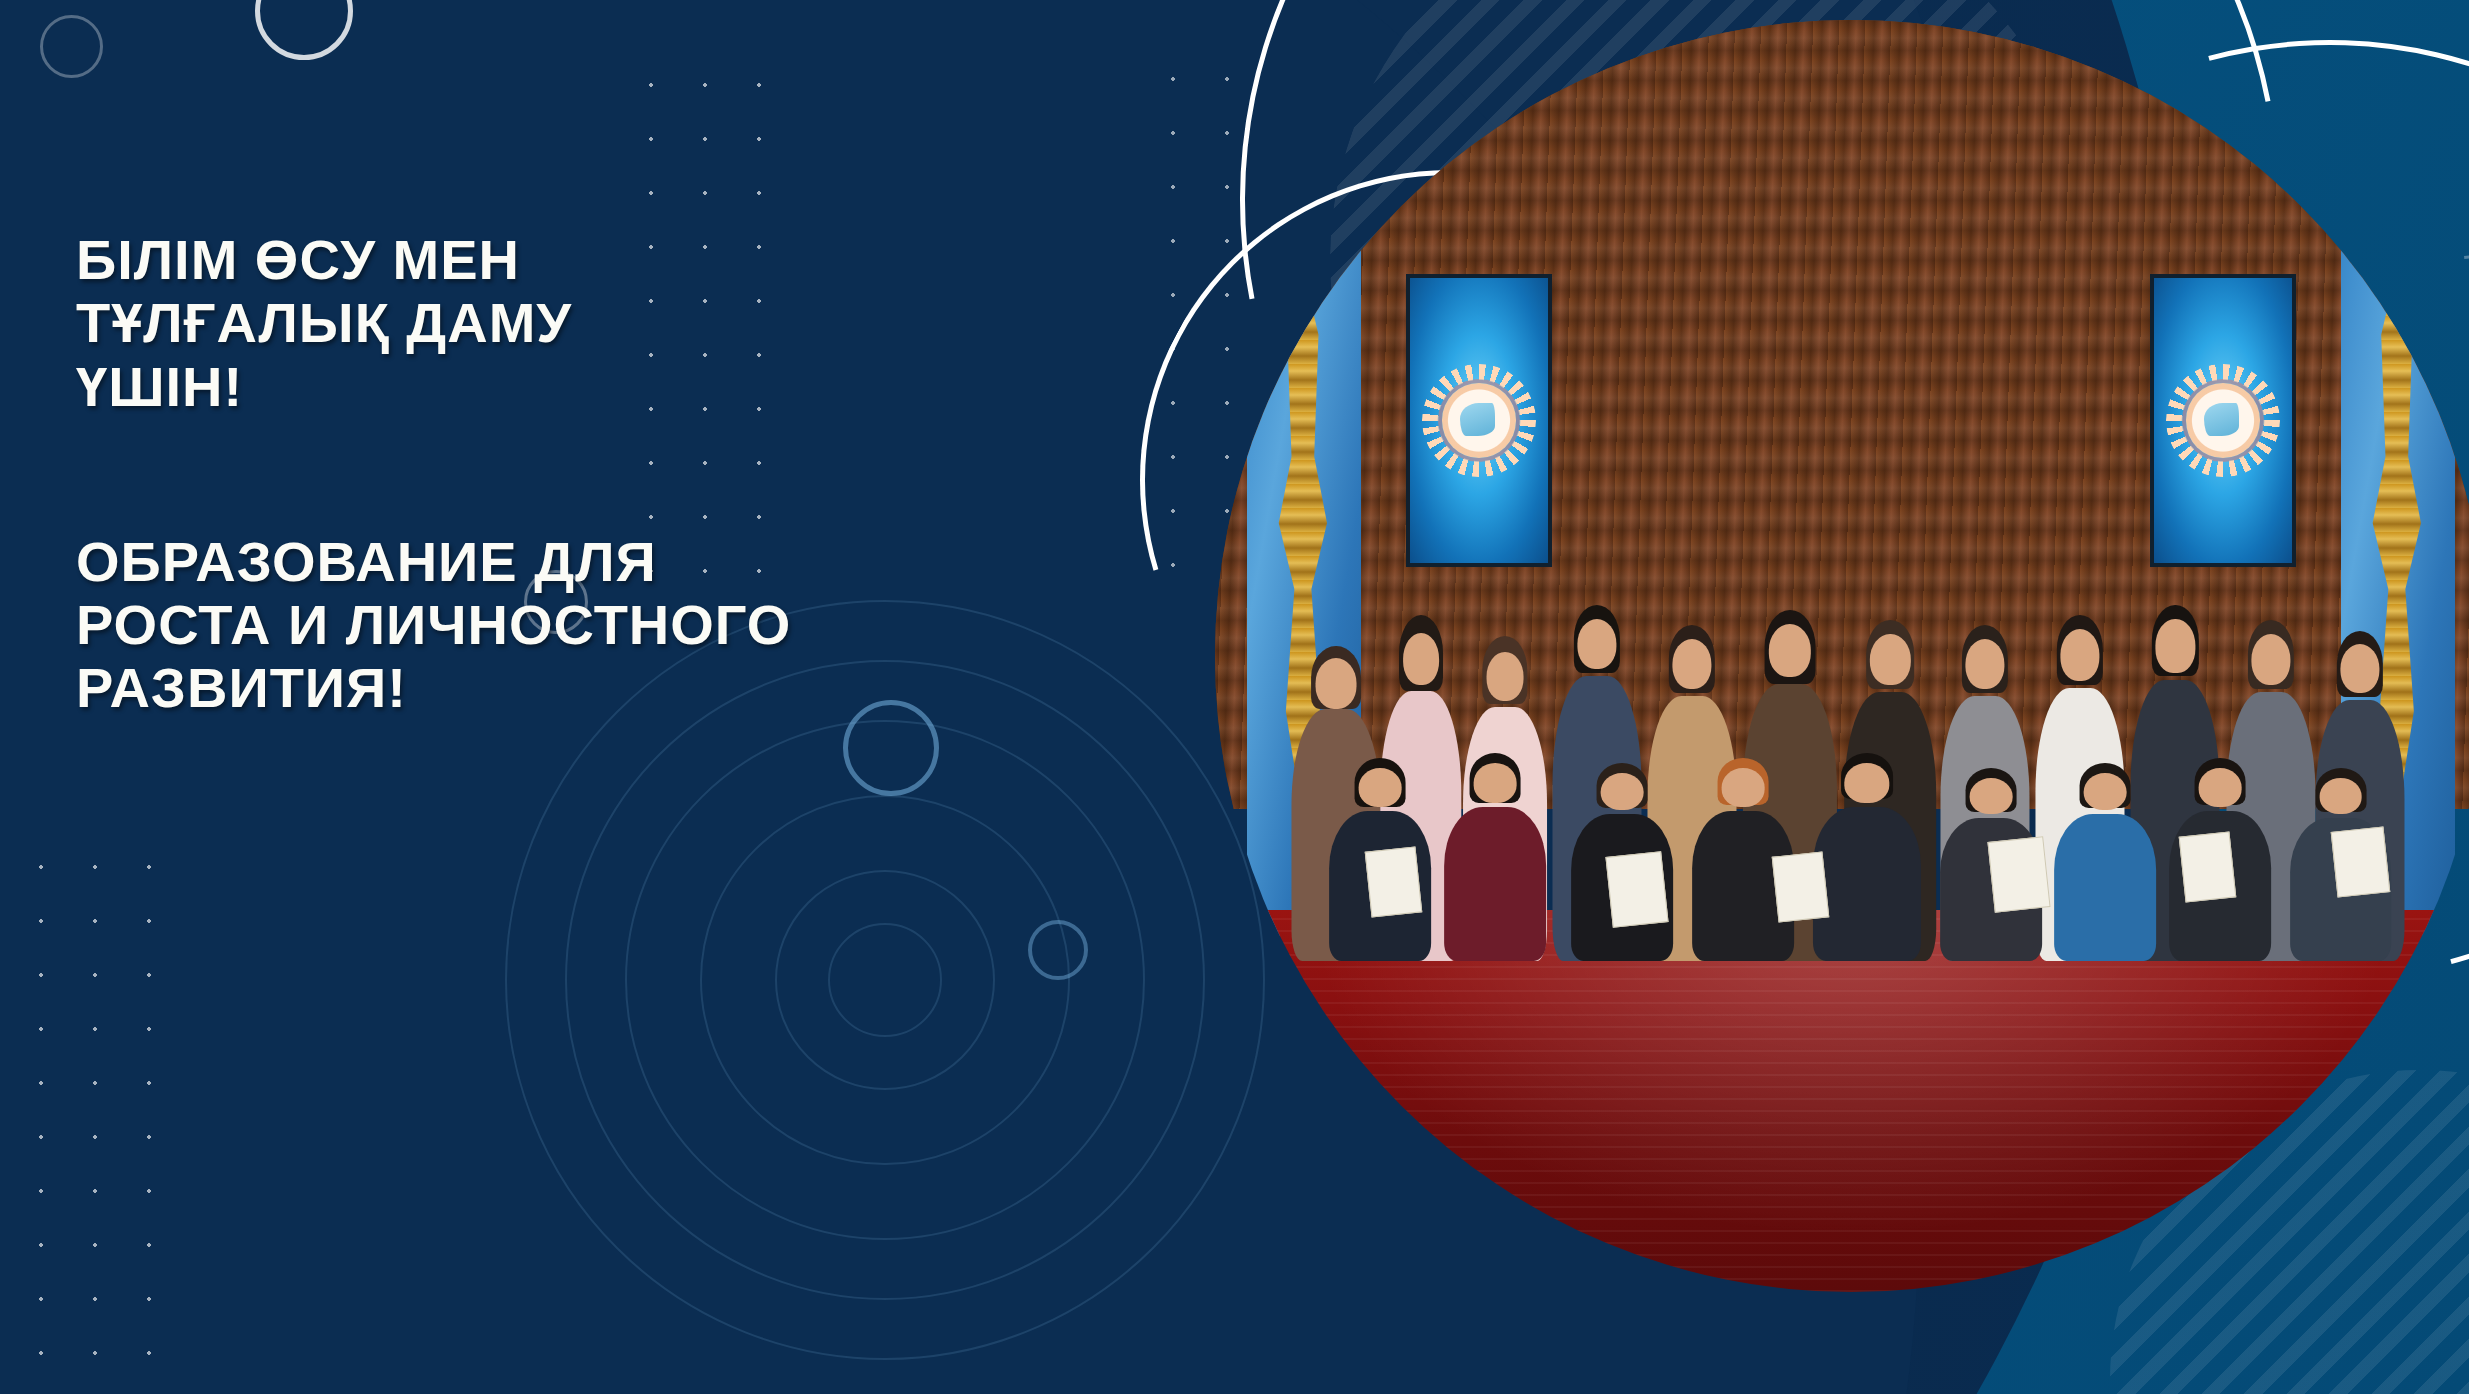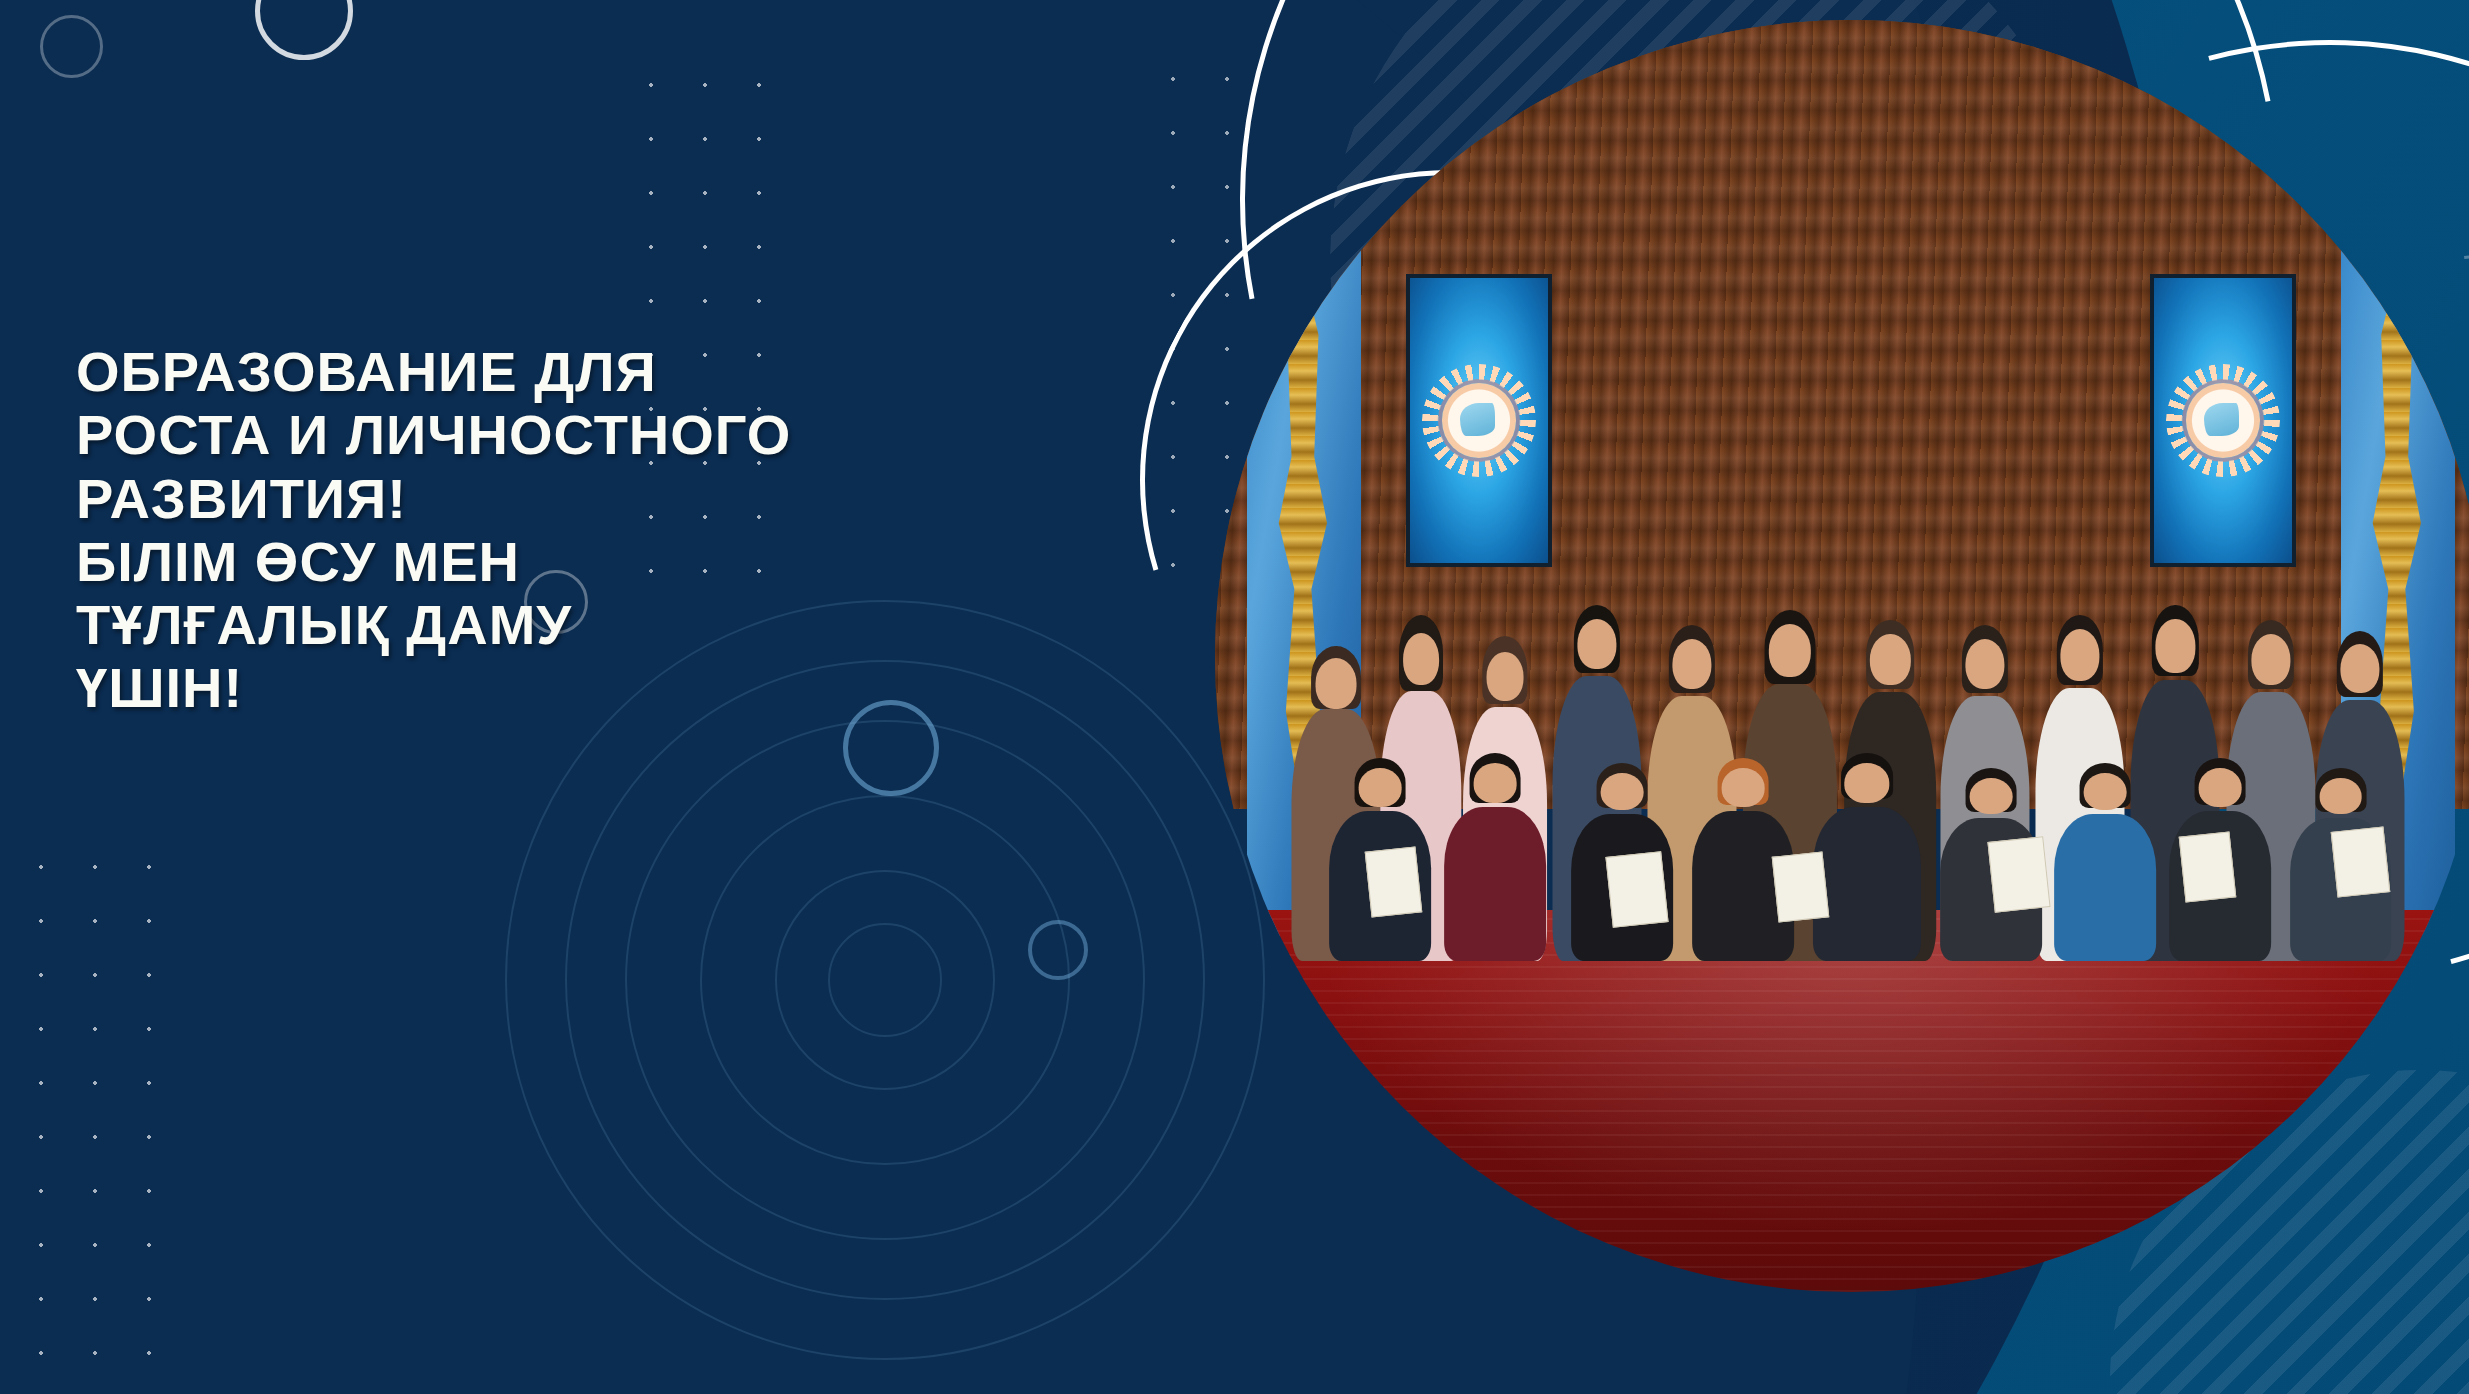--- a/index.html
+++ b/index.html
@@ -426,25 +426,25 @@
         <div class="cert" style="left:31%;bottom:7%;width:4.4%;height:14%;"></div>
         <div class="cert" style="left:44%;bottom:8%;width:4%;height:13%;"></div>
         <div class="cert" style="left:61%;bottom:10%;width:4.4%;height:14%;"></div>
         <div class="cert" style="left:76%;bottom:12%;width:4%;height:13%;"></div>
         <div class="cert" style="left:88%;bottom:13%;width:4.2%;height:13%;"></div>
       </div>
     </div>
   </div>
 
   <div id="headlines">
+    <h1 class="headline kk">
+      <span class="ln">БІЛІМ ӨСУ МЕН</span>
+      <span class="ln">ТҰЛҒАЛЫҚ ДАМУ</span>
+      <span class="ln">ҮШІН!</span>
+    </h1>
     <h1 class="headline ru">
       <span class="ln">ОБРАЗОВАНИЕ ДЛЯ</span>
       <span class="ln">РОСТА И ЛИЧНОСТНОГО</span>
       <span class="ln">РАЗВИТИЯ!</span>
     </h1>
-    <h1 class="headline kk">
-      <span class="ln">БІЛІМ ӨСУ МЕН</span>
-      <span class="ln">ТҰЛҒАЛЫҚ ДАМУ</span>
-      <span class="ln">ҮШІН!</span>
-    </h1>
   </div>
 
 </div>
 
 </body></html>

